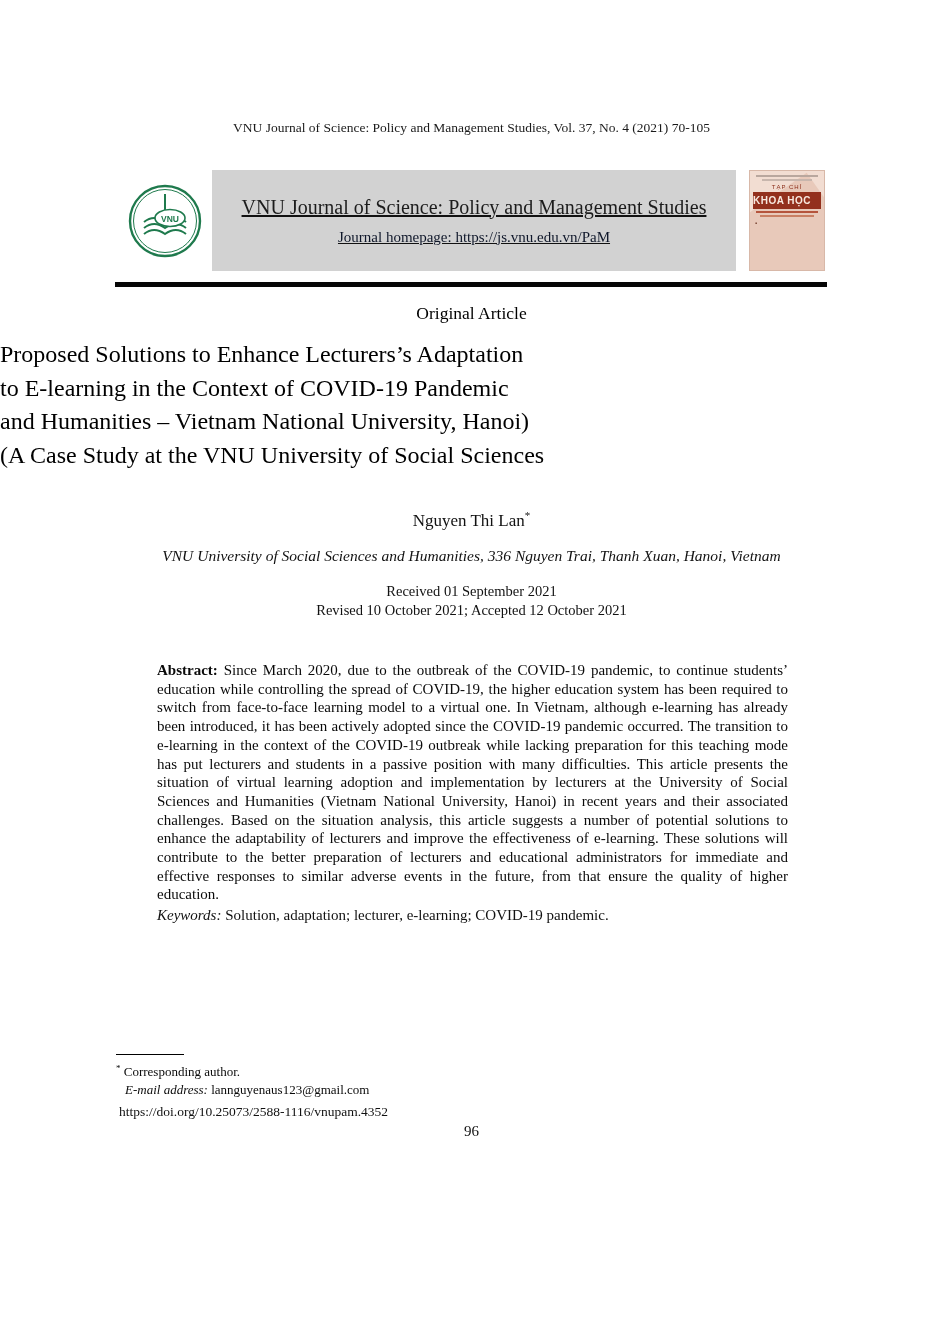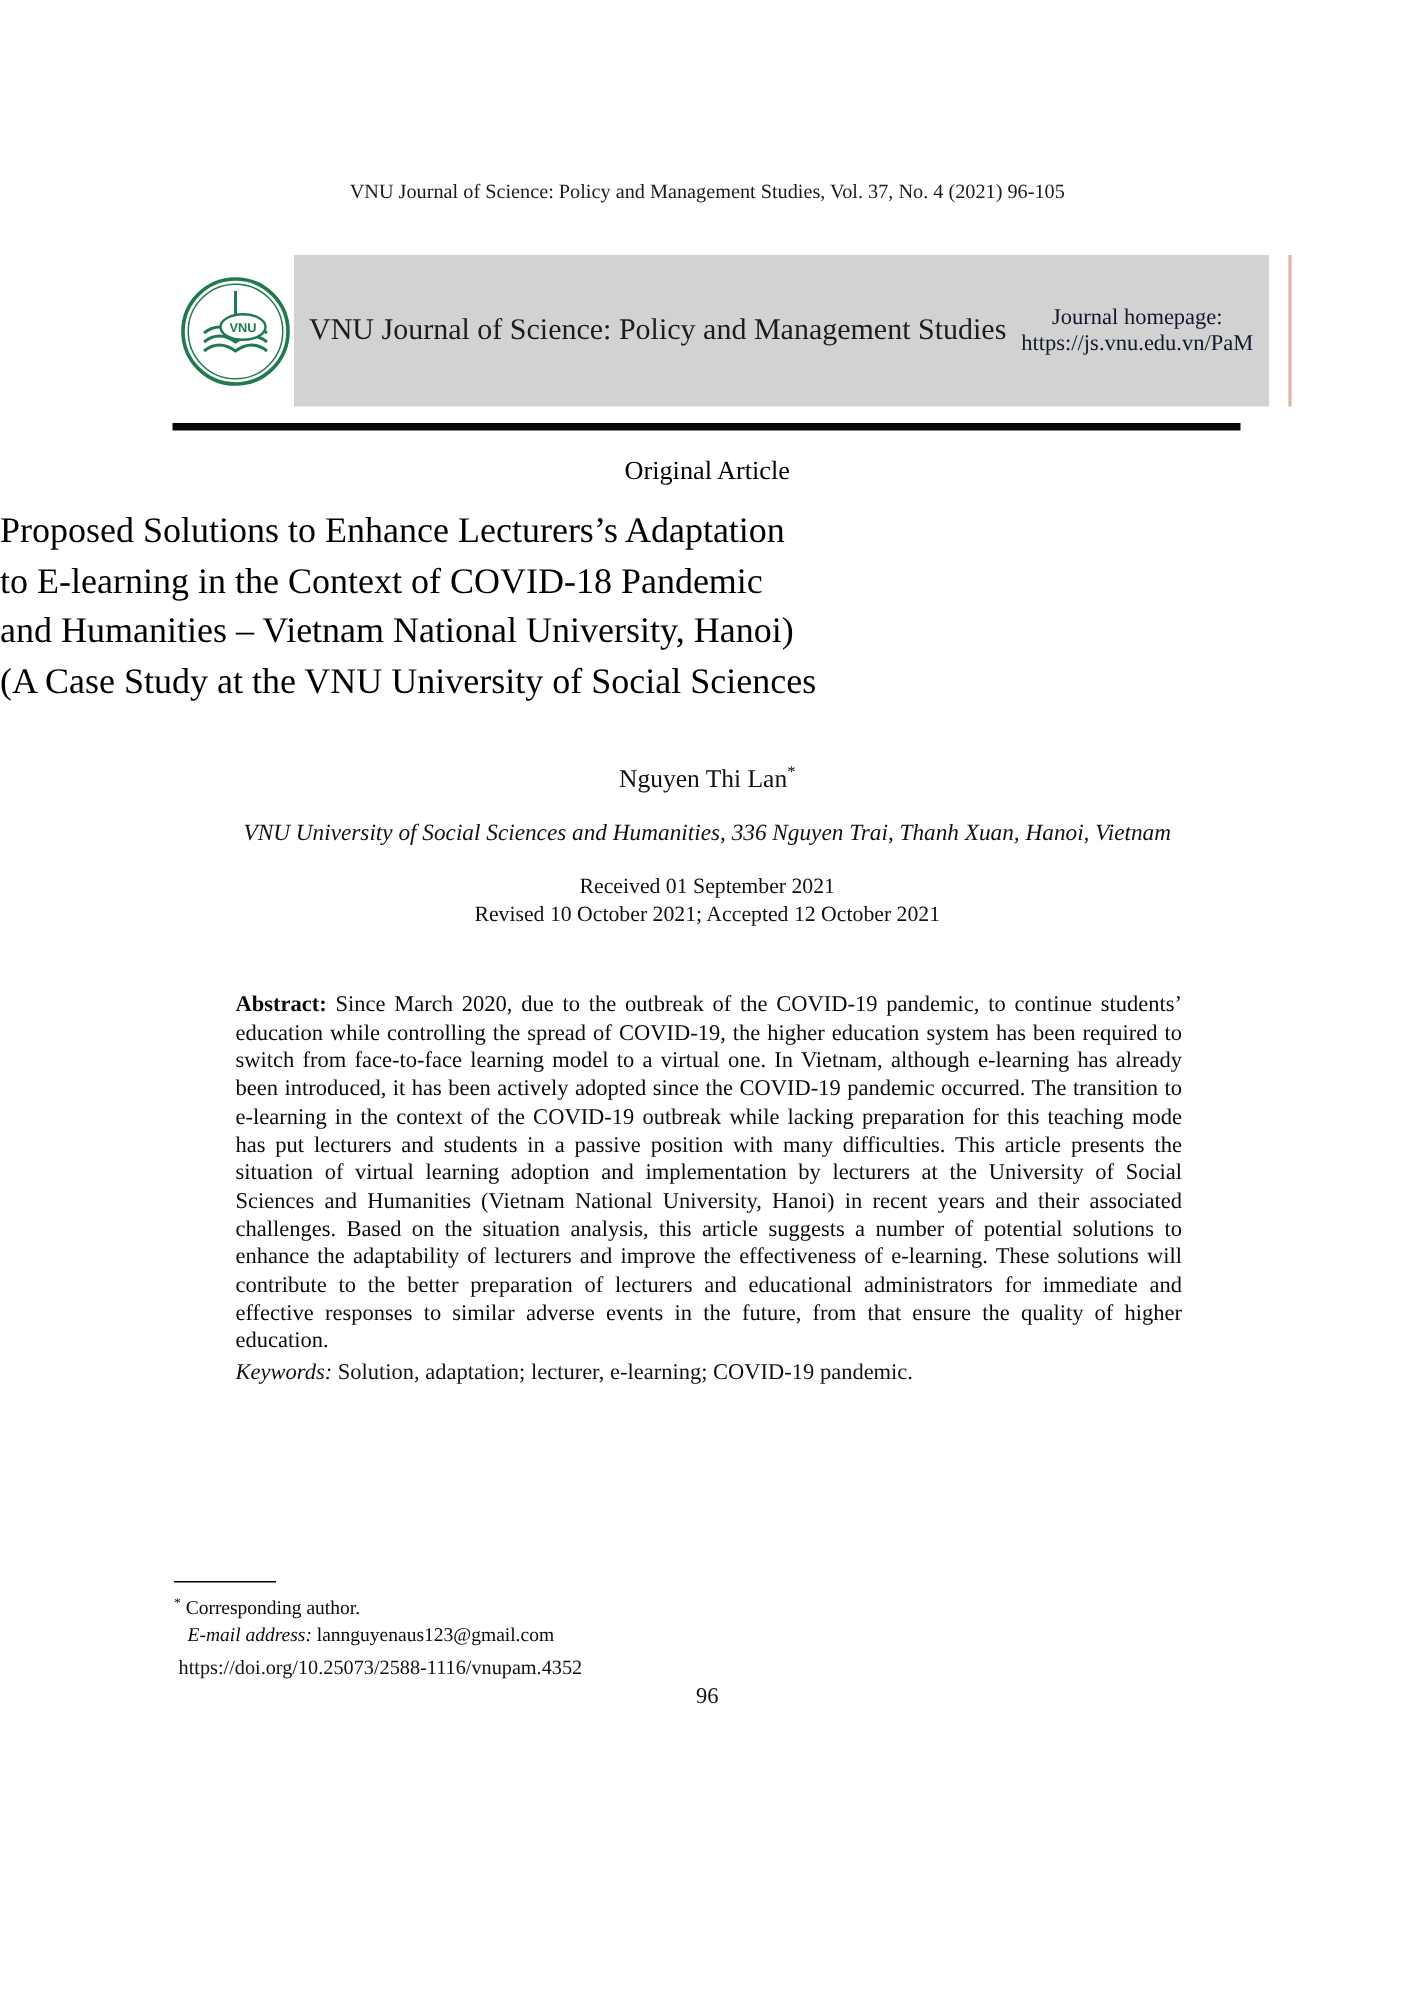--- a/index.html
+++ b/index.html
@@ -33,25 +33,26 @@
     width: 94px;
     display: flex;
     align-items: center;
     justify-content: center;
     background: #ffffff;
   }
   .gray-box {
     flex: 1;
     background: #d2d2d2;
     display: flex;
-    flex-direction: row;
+    flex-direction: column;
     align-items: center;
     justify-content: center;
     gap: 10px;
     padding: 6px 10px;
+    text-decoration: underline;
   }
   .journal-title {
     font-size: 20px;
     color: #1c1c1c;
     text-align: center;
     white-space: nowrap;
   }
   .journal-homepage {
     font-size: 15px;
     color: #0f172a;
@@ -210,21 +211,21 @@
     top: 1123px; left: 0; right: 0;
     text-align: center;
     font-size: 15px;
   }
 </style>
 </head>
 <body>
 
 <div class="page">
 
-  <div class="running-head">VNU Journal of Science: Policy and Management Studies, Vol. 37, No. 4 (2021) 96-105</div>
+  <div class="running-head">VNU Journal of Science: Policy and Management Studies, Vol. 37, No. 4 (2021) 70-105</div>
 
   <div class="masthead">
     <div class="logo-box">
       <svg width="78" height="78" viewBox="0 0 78 78">
         <circle cx="39" cy="39" r="35" fill="none" stroke="#1f7a4d" stroke-width="2.4"></circle>
         <circle cx="39" cy="39" r="31.5" fill="none" stroke="#1f7a4d" stroke-width="1"></circle>
         <line x1="39" y1="12" x2="39" y2="34" stroke="#1f7a4d" stroke-width="2"></line>
         <path d="M18 40 Q28 32 39 40 Q50 32 60 40" fill="none" stroke="#1f7a4d" stroke-width="2"></path>
         <path d="M18 46 Q28 38 39 46 Q50 38 60 46" fill="none" stroke="#1f7a4d" stroke-width="2"></path>
         <path d="M18 52 Q28 44 39 52 Q50 44 60 52" fill="none" stroke="#1f7a4d" stroke-width="2"></path>
@@ -247,21 +248,21 @@
       <div class="cover-vol">▪</div>
     </div>
   </div>
 
   <div class="thick-rule"></div>
 
   <div class="article-type">Original Article</div>
 
   <div class="article-title">
     <div>Proposed Solutions to Enhance Lecturers’s Adaptation</div>
-    <div>to E-learning in the Context of COVID-18 Pandemic</div>
+    <div>to E-learning in the Context of COVID-19 Pandemic</div>
     <div>and Humanities – Vietnam National University, Hanoi)</div>
     <div>(A Case Study at the VNU University of Social Sciences</div>
   </div>
 
   <div class="author-line">
     <span>Nguyen Thi Lan</span><sup>*</sup>
   </div>
 
   <div class="affiliation">VNU University of Social Sciences and Humanities, 336 Nguyen Trai, Thanh Xuan, Hanoi, Vietnam</div>
 

